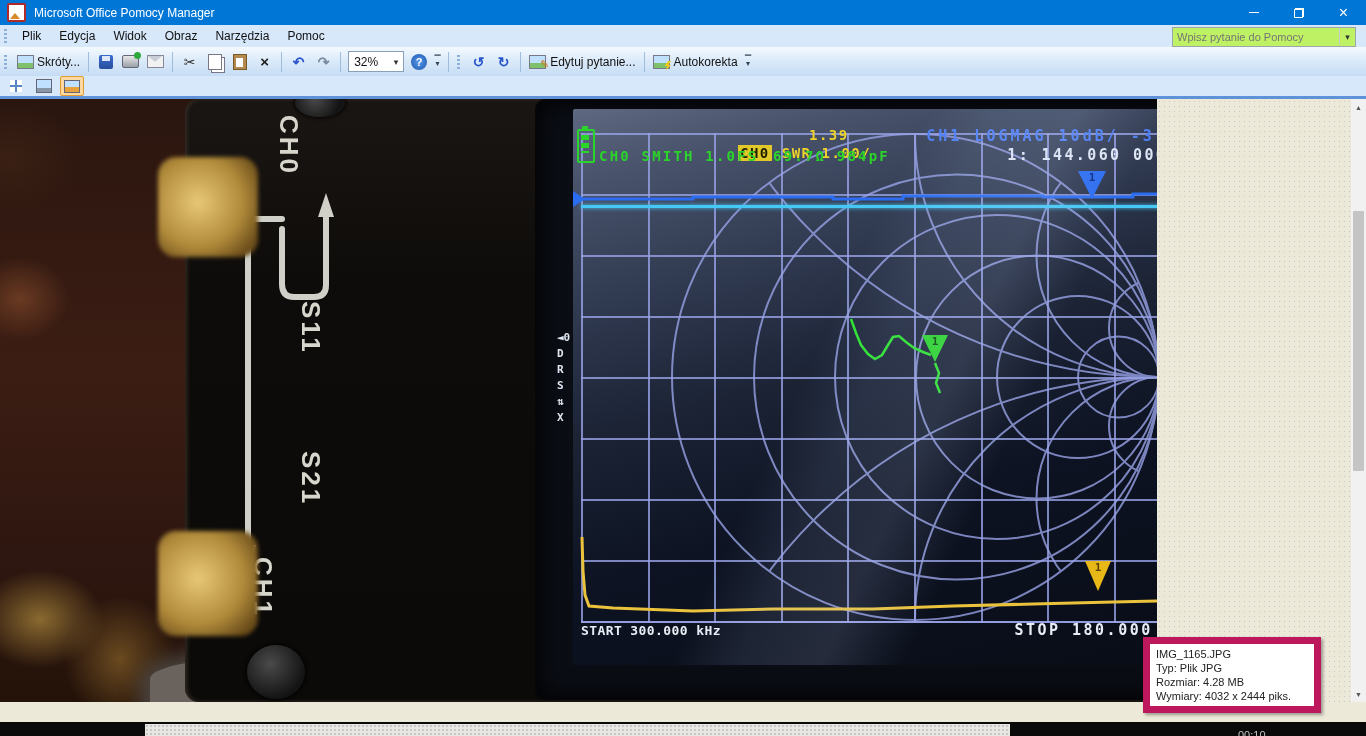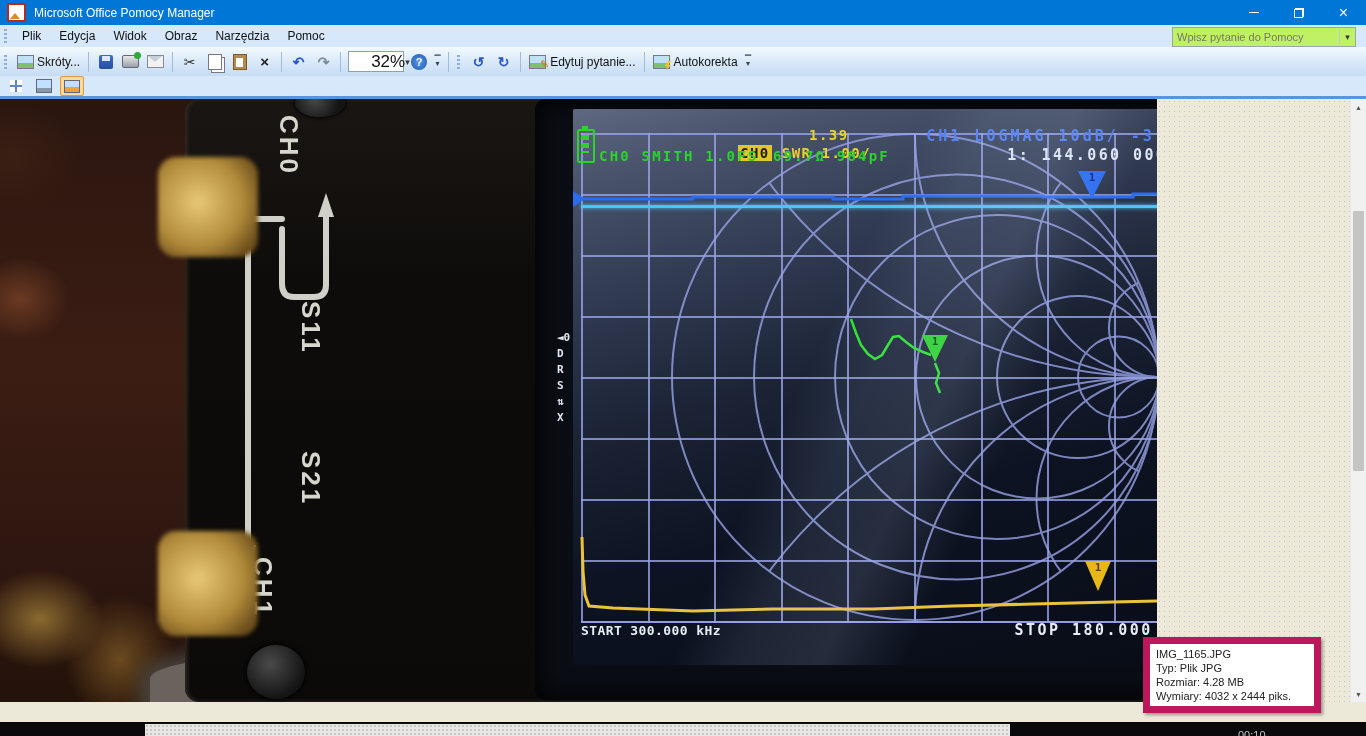--- a/index.html
+++ b/index.html
@@ -43,21 +43,21 @@
   .ic-print{width:15px;height:11px;background:linear-gradient(#e8e8e8,#9aa0a8);border:1px solid #667;border-radius:2px;position:relative;}
   .ic-print::after{content:"";position:absolute;right:-3px;top:-4px;width:7px;height:7px;border-radius:50%;background:#2fa93c;}
   .ic-mail{width:15px;height:11px;background:#f2f2f2;border:1px solid #889;position:relative;}
   .ic-mail::after{content:"";position:absolute;left:0;top:0;border-left:7px solid transparent;border-right:7px solid transparent;border-top:6px solid #c9ced6;}
   .ic-copy{width:12px;height:14px;background:#fff;border:1px solid #778;box-shadow:3px 3px 0 -1px #fff,3px 3px 0 0 #778;}
   .ic-paste{width:12px;height:14px;background:#b58a4e;border:1px solid #7a5a2a;position:relative;}
   .ic-paste::after{content:"";position:absolute;left:2px;top:3px;width:7px;height:9px;background:#fff;}
   .glyph-blue{color:#2a55cc;font-weight:bold;}
   .glyph-gray{color:#7a8aa0;font-weight:bold;}
   .zoombox{width:54px;height:19px;background:#fff;border:1px solid #8aa0b8;display:flex;align-items:center;margin:0 3px;}
-  .zoombox .zval{flex:1;padding-left:22px;font-size:17px;color:#111;}
+  .zoombox .zval{flex:1;padding-left:5px;font-size:12px;color:#111;}
   .zoombox .zdrop{width:14px;text-align:center;font-size:9px;color:#333;}
   .ic-help{width:16px;height:16px;border-radius:50%;background:radial-gradient(#5a9ae8,#1a56b0);
            color:#fff;font-size:11px;font-weight:bold;display:flex;align-items:center;justify-content:center;}
   .tboverflow{display:flex;flex-direction:column;align-items:center;justify-content:center;
            width:13px;height:22px;font-size:8px;color:#345;line-height:4px;}
   .picic{width:15px;height:12px;background:linear-gradient(#bfe0ff 55%,#7fc06a 55%);border:1px solid #778;position:relative;}
   .pen{position:absolute;right:-4px;bottom:-3px;font-size:11px;color:#d07818;}
   .bolt{position:absolute;right:-3px;bottom:-3px;width:7px;height:10px;background:#f5c818;
         clip-path:polygon(60% 0,100% 0,55% 45%,90% 45%,20% 100%,40% 55%,0 55%);}
   

